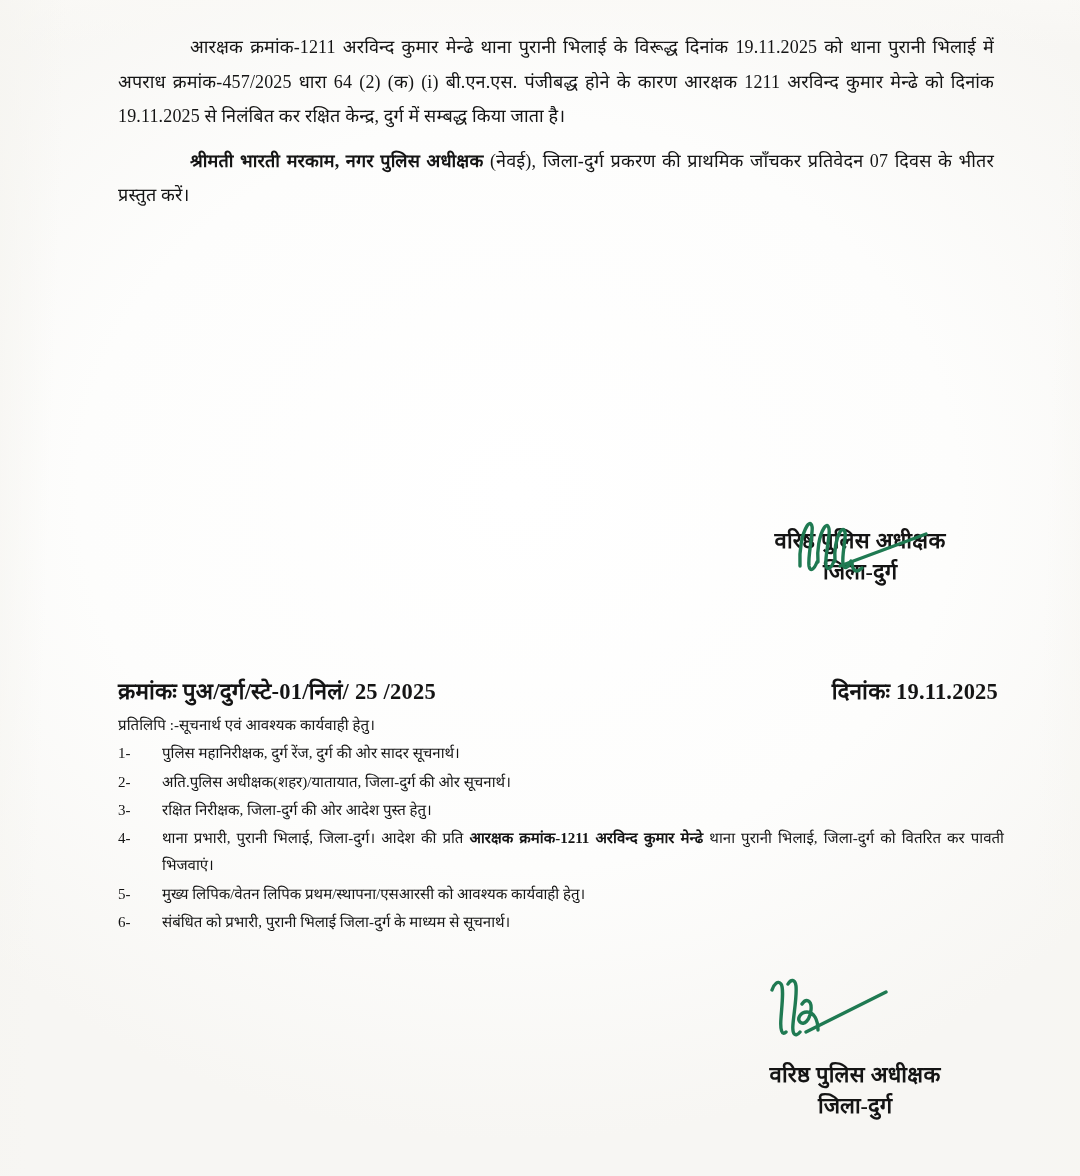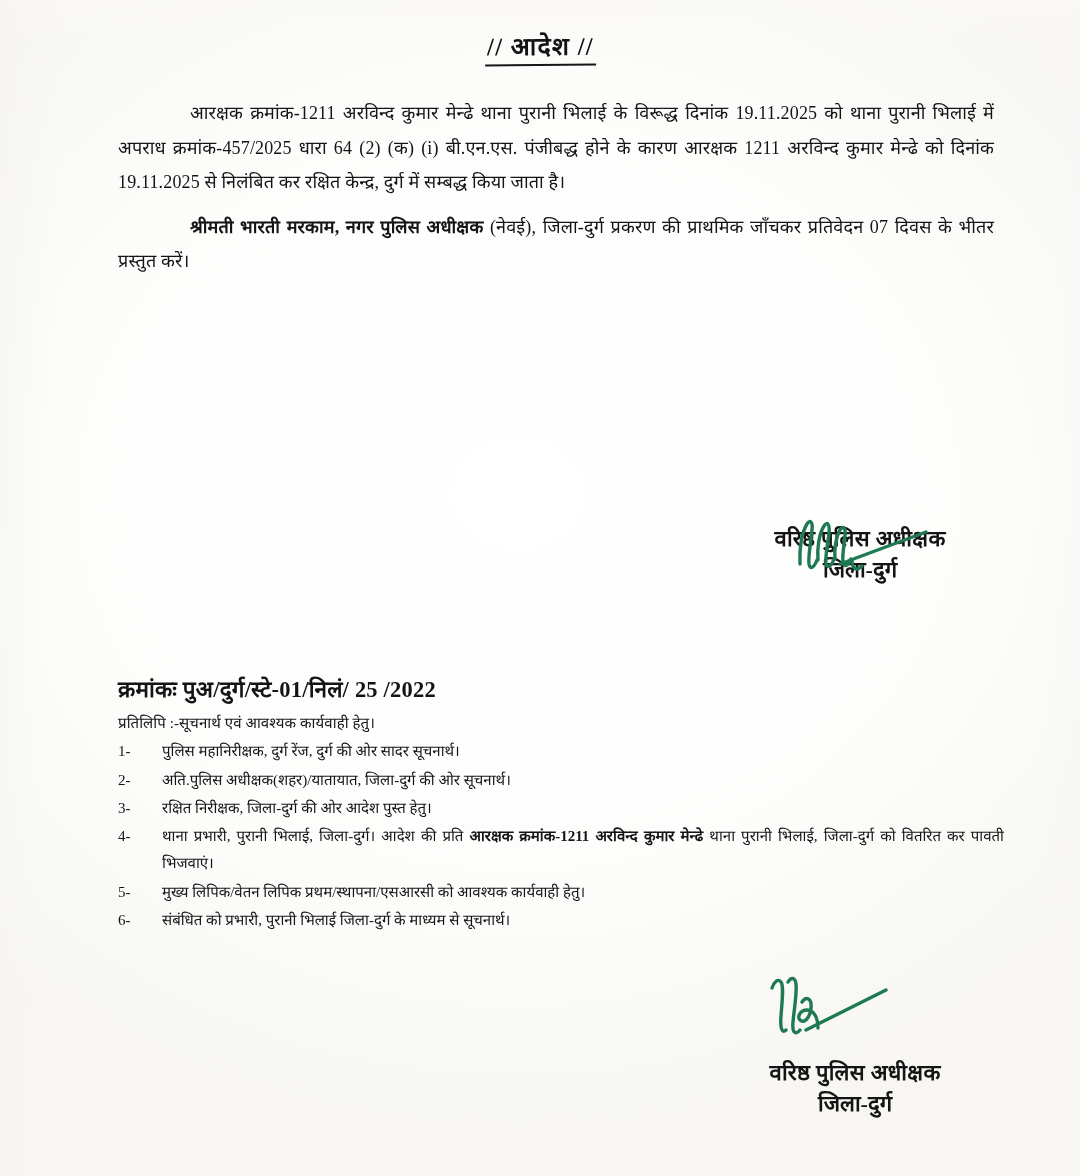--- a/index.html
+++ b/index.html
@@ -209,23 +209,20 @@
   }
 </style>
 </head>
 <body>
 
 <div class="paper"></div>
 
 <div class="sheet">
 
 
-  <div class="order-title-wrap">
-    <div class="order-title">// आदेश //</div>
-  </div>
 
   <div class="body-block">
 
     <p class="para p1">आरक्षक क्रमांक-1211 अरविन्द कुमार मेन्ढे थाना पुरानी भिलाई के विरूद्ध दिनांक 19.11.2025 को थाना पुरानी भिलाई में अपराध क्रमांक-457/2025 धारा 64 (2) (क) (i) बी.एन.एस. पंजीबद्ध होने के कारण आरक्षक 1211 अरविन्द कुमार मेन्ढे को दिनांक 19.11.2025 से निलंबित कर रक्षित केन्द्र, दुर्ग में सम्बद्ध किया जाता है।</p>
 
 
     <p class="para p3"><span class="bold">श्रीमती भारती मरकाम, नगर पुलिस अधीक्षक</span><span> (नेवई), जिला-दुर्ग प्रकरण की प्राथमिक जॉंचकर प्रतिवेदन 07 दिवस के भीतर प्रस्तुत करें।</span></p>
   </div>
 
   <div class="sig-top">
@@ -236,21 +233,22 @@
         <path d="M47,43 C46,33 48,21 52,14 C55,9 58,12 57,20 C56,30 54,40 55,46 C56,52 60,50 63,43"></path>
         <path d="M64,44 C64,52 68,56 74,50"></path>
         <path d="M52,48 L138,16"></path>
       </g>
     </svg>
     <div class="sig-line2">वरिष्ठ पुलिस अधीक्षक</div>
     <div class="sig-line3">जिला-दुर्ग</div>
   </div>
 
   <div class="ref-row">
-    <div class="ref-no">क्रमांकः पुअ/दुर्ग/स्टे-01/निलं/ 25  /2022</div>
+    <div class="ref-no">क्रमांकः पुअ/दुर्ग/स्टे-01/निलं/ 25  /2025</div>
+    <div class="ref-date">दिनांकः 19.11.2025</div>
   </div>
 
   <div class="dist-block">
     <div class="dist-head">प्रतिलिपि :-सूचनार्थ एवं आवश्यक कार्यवाही हेतु।</div>
 
     <div class="dist-item">
       <span class="dist-num">1-</span>
       <span class="dist-text"><span>पुलिस महानिरीक्षक, दुर्ग रेंज, दुर्ग की ओर सादर सूचनार्थ।</span></span>
     </div>
 

